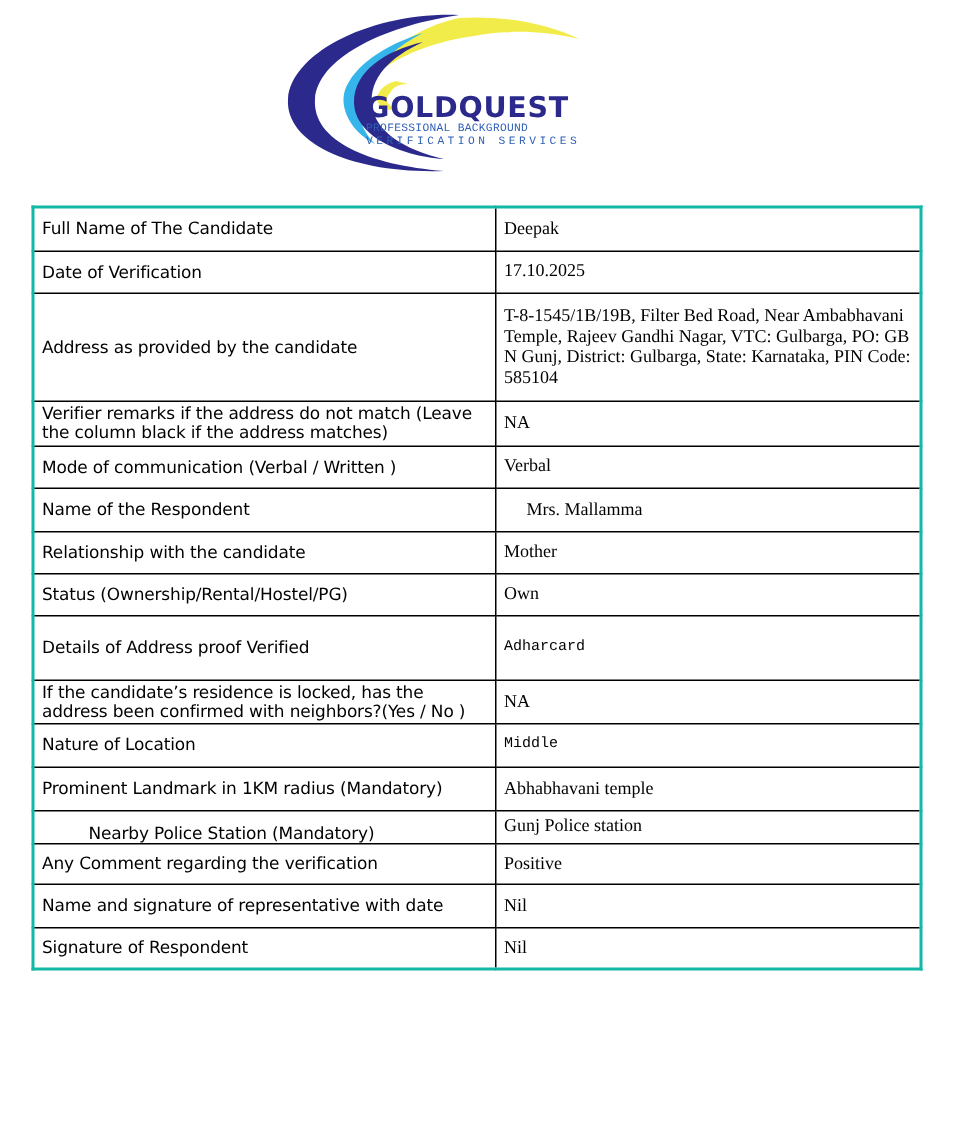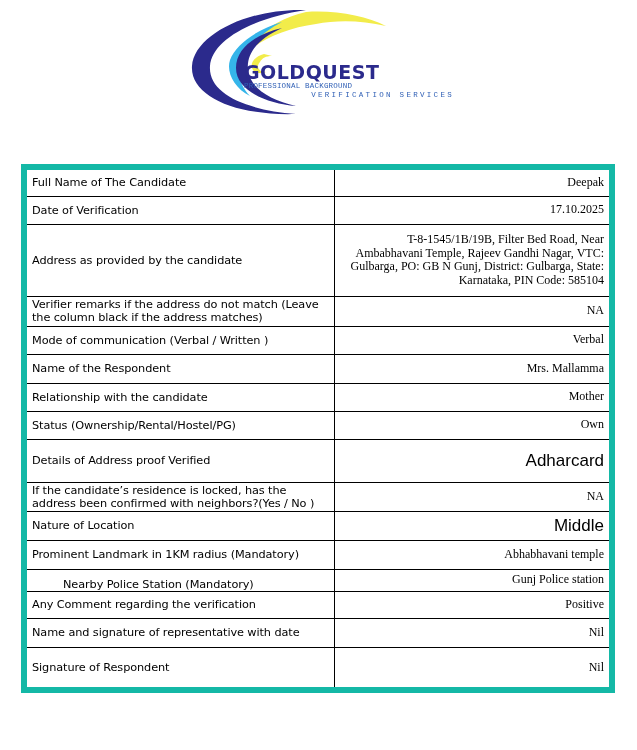--- a/index.html
+++ b/index.html
@@ -42,53 +42,53 @@
       color: #2b2a8c;
     }
     .tag1, .tag2 {
       font-family: Liberation Mono, monospace;
       font-size: 7.5px;
       line-height: 9px;
       color: #2f5fb5;
       white-space: nowrap;
       letter-spacing: 0.2px;
     }
-    .tag2 { letter-spacing: 2.3px; text-align: right; }
+    .tag2 { letter-spacing: 2.3px; }
 
     table.report {
       position: absolute;
       left: 21px;
-      top: 164px;
+      top: 137px;
       width: 594px;
       border-collapse: collapse;
-      border: 6px solid #14b8a6;
+      border: 2px solid #14b8a6;
       table-layout: fixed;
     }
     table.report td {
       border: 1px solid #000;
       padding: 0 5px;
       vertical-align: middle;
     }
     td.label {
       width: 297px;
       font-family: "DejaVu Sans", sans-serif;
       font-size: 11.3px;
       line-height: 13px;
       text-align: left;
       letter-spacing: -0.1px;
     }
     td.value {
       font-family: "Liberation Serif", serif;
       font-size: 12px;
       line-height: 13.5px;
-      text-align: right;
+      text-align: left;
     }
     td.value.sans {
-      font-family: Liberation Sans, sans-serif;
-      font-size: 17px;
+      font-family: Liberation Mono, monospace;
+      font-size: 10px;
     }
     td.value.small-indent { padding-left: 20px; }
   </style>
 </head>
 <body>
 
 <div class="logo">
   <svg width="270" height="112" viewBox="0 0 270 112">
 
     <path d="M120 4 C 60 2, 8 30, 6 60 C 4 90, 50 110, 110 108 C 60 104, 22 88, 24 60 C 26 34, 66 12, 120 4 Z" fill="#2b2a8c"></path>
@@ -163,18 +163,18 @@
       <td class="value">Gunj  Police station</td>
     </tr>
     <tr style="height:27px">
       <td class="label">Any Comment regarding the verification</td>
       <td class="value">Positive</td>
     </tr>
     <tr style="height:29px">
       <td class="label">Name and signature of representative with date</td>
       <td class="value">Nil</td>
     </tr>
-    <tr style="height:43px">
+    <tr style="height:28px">
       <td class="label">Signature of Respondent</td>
       <td class="value">Nil</td>
     </tr>
   </tbody>
 </table>
 
 </body></html>

